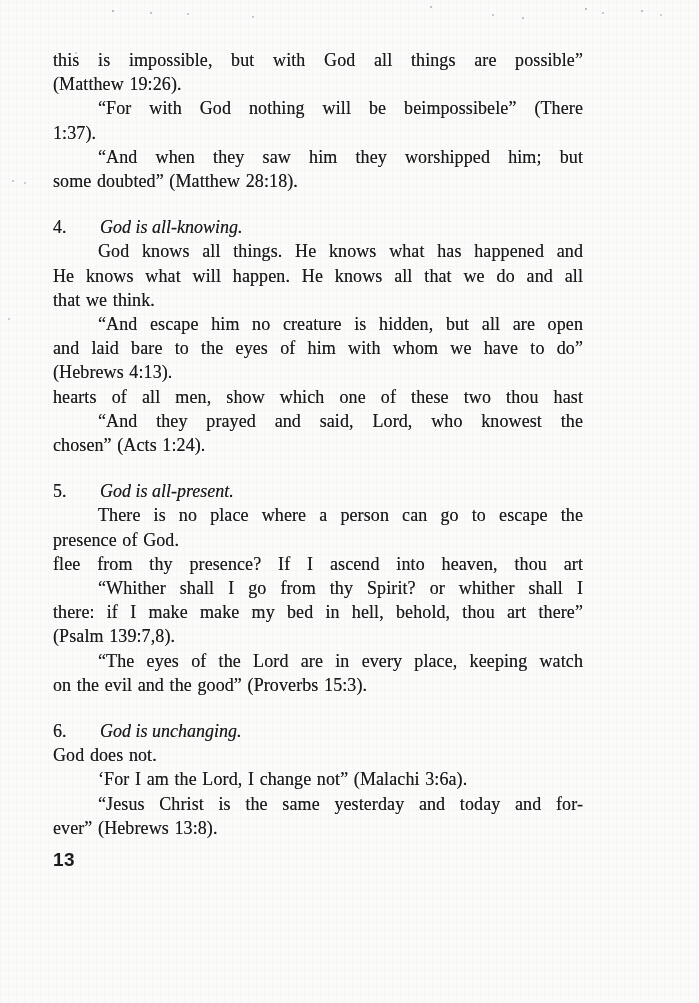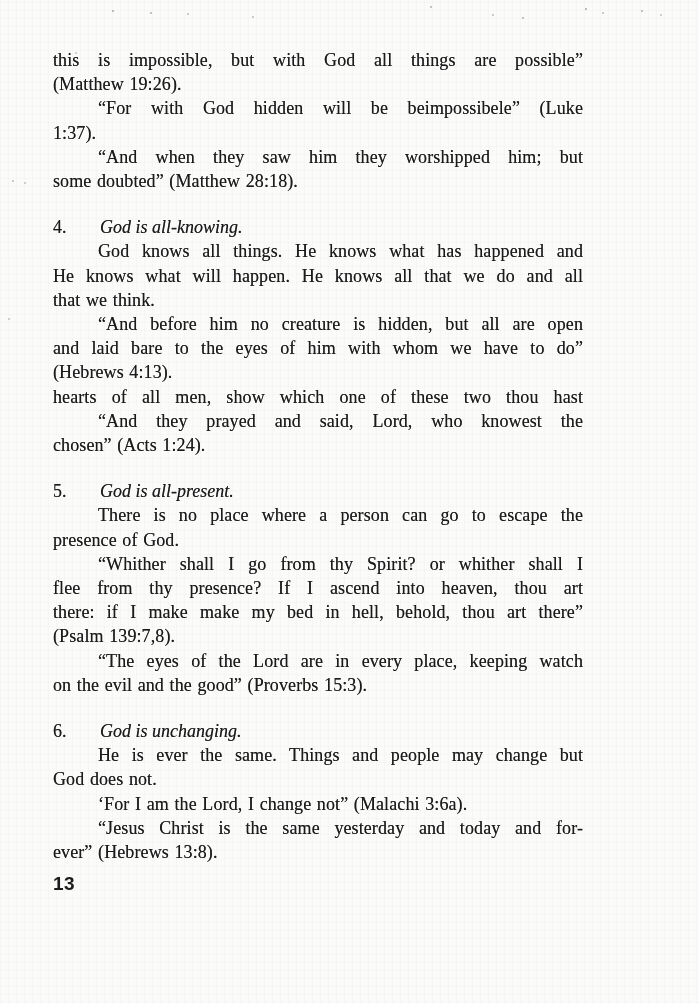--- a/index.html
+++ b/index.html
@@ -93,78 +93,77 @@
   <div class="speck"></div>
 
   <div class="col">
 
     <div>
       <div class="line">this is impossible, but with God all things are possible”</div>
       <div class="line last">(Matthew 19:26).</div>
     </div>
 
     <div>
-      <div class="line ind">“For with God hidden will be beimpossibele” (Luke</div>
+      <div class="line ind">“For with God nothing will be beimpossibele” (There</div>
       <div class="line last">1:37).</div>
     </div>
 
     <div>
       <div class="line ind">“And when they saw him they worshipped him; but</div>
       <div class="line last">some doubted” (Matthew 28:18).</div>
     </div>
 
     <div class="heading">
       <span class="hnum">4.</span><span class="htitle">God is all-knowing.</span>
     </div>
 
     <div>
       <div class="line ind">God knows all things. He knows what has happened and</div>
       <div class="line">He knows what will happen. He knows all that we do and all</div>
       <div class="line last">that we think.</div>
     </div>
 
     <div>
-      <div class="line ind">“And before him no creature is hidden, but all are open</div>
+      <div class="line ind">“And escape him no creature is hidden, but all are open</div>
       <div class="line">and laid bare to the eyes of him with whom we have to do”</div>
       <div class="line last">(Hebrews 4:13).</div>
     </div>
 
     <div>
       <div class="line">hearts of all men, show which one of these two thou hast</div>
       <div class="line ind">“And they prayed and said, Lord, who knowest the</div>
       <div class="line last">chosen” (Acts 1:24).</div>
     </div>
 
     <div class="heading">
       <span class="hnum">5.</span><span class="htitle">God is all-present.</span>
     </div>
 
     <div>
       <div class="line ind">There is no place where a person can go to escape the</div>
       <div class="line last">presence of God.</div>
     </div>
 
     <div>
+      <div class="line">flee from thy presence? If I ascend into heaven, thou art</div>
       <div class="line ind">“Whither shall I go from thy Spirit? or whither shall I</div>
-      <div class="line">flee from thy presence? If I ascend into heaven, thou art</div>
       <div class="line">there: if I make make my bed in hell, behold, thou art there”</div>
       <div class="line last">(Psalm 139:7,8).</div>
     </div>
 
     <div>
       <div class="line ind">“The eyes of the Lord are in every place, keeping watch</div>
       <div class="line last">on the evil and the good” (Proverbs 15:3).</div>
     </div>
 
     <div class="heading">
       <span class="hnum">6.</span><span class="htitle">God is unchanging.</span>
     </div>
 
     <div>
-      <div class="line ind">He is ever the same. Things and people may change but</div>
       <div class="line last">God does not.</div>
     </div>
 
     <div>
       <div class="line last ind">‘For I am the Lord, I change not” (Malachi 3:6a).</div>
     </div>
 
     <div>
       <div class="line ind">“Jesus Christ is the same yesterday and today and for-</div>
       <div class="line last">ever” (Hebrews 13:8).</div>

